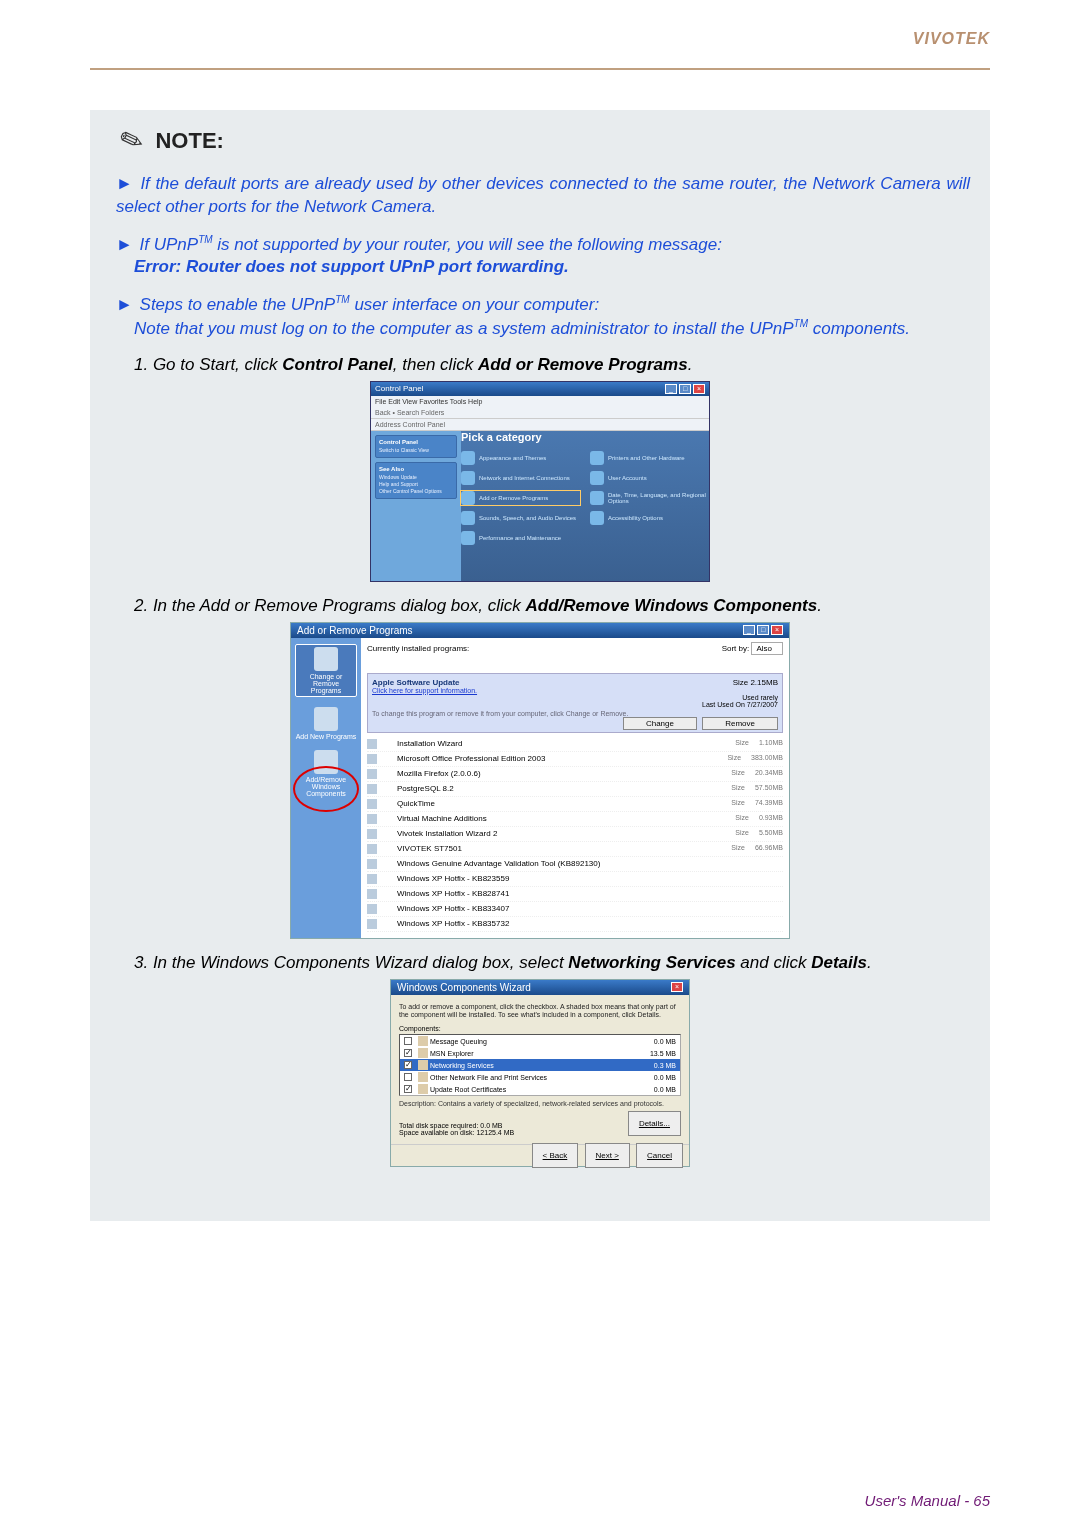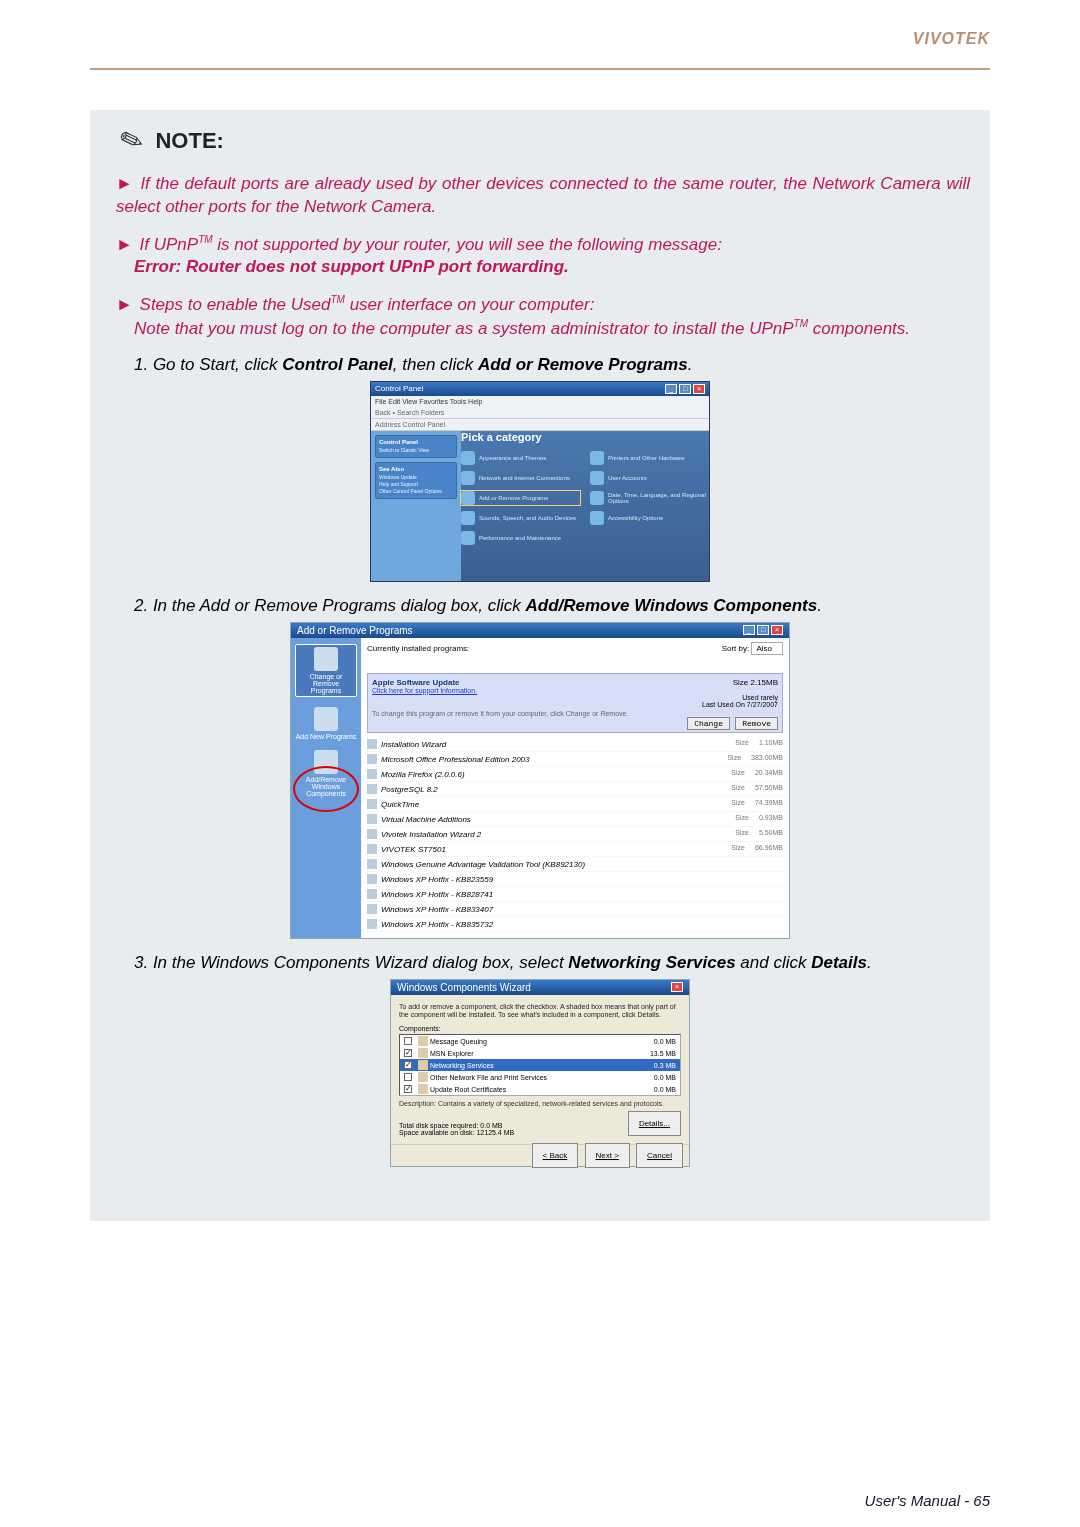--- a/index.html
+++ b/index.html
@@ -45,21 +45,21 @@
   }
   .note-title {
     font-weight: bold;
     font-size: 22px;
     color: #222;
   }
   .bullet-block {
     margin-left: 6px;
     margin-bottom: 14px;
     font-size: 17px;
-    color: #be185d;
+    color: #1d4ed8;
     line-height: 1.35;
     text-align: justify;
   }
   .bullet-block .arrow {
     margin-right: 2px;
   }
   .italic { font-style: italic; }
   .bold { font-weight: bold; }
   .sup { font-size: 10px; vertical-align: super; font-style: italic; }
   .step {
@@ -178,24 +178,24 @@
   .arp-side-icon{width:24px;height:24px;background:#cde;margin:0 auto 2px auto;border-radius:3px;}
   .arp-main{flex:1;background:#fff;padding:6px;}
   .arp-top{display:flex;justify-content:space-between;align-items:center;font-size:8px;margin-bottom:20px;}
   .arp-sort-sel{border:1px solid #aaa;padding:1px 10px 1px 4px;font-size:8px;background:#fff;}
   .arp-selected{background:#d6dff7;border:1px solid #aac;padding:4px;font-size:8px;margin-bottom:4px;}
   .arp-selected-top{display:flex;justify-content:space-between;}
   .arp-selected-name{font-weight:bold;color:#1a3a7a;}
   .arp-selected-link{color:#1a3ad0;text-decoration:underline;font-size:7px;}
   .arp-selected-info{font-size:7px;color:#667;margin:2px 0;}
   .arp-selected-btns{text-align:right;margin-top:2px;}
-  .arp-btn{border:1px solid #888;background:#eee;font-size:8px;padding:1px 6px;margin-left:3px;font-family:Liberation Mono, monospace;}
+  .arp-btn{border:1px solid #888;background:#eee;font-size:8px;padding:1px 22px;margin-left:3px;}
   .arp-list{font-size:8px;}
   .arp-row{display:flex;justify-content:space-between;padding:2px 0;border-bottom:1px dotted #eee;}
-  .arp-row-name{display:flex;gap:4px;align-items:flex-end;font-style:italic;}
+  .arp-row-name{display:flex;gap:20px;align-items:center;}
   .arp-row-icon{width:10px;height:10px;background:#bcd;}
   .arp-row-meta{display:flex;gap:10px;color:#777;font-size:7px;}
   .arp-close-row{text-align:right;padding:6px 8px;}
   
   .wcw-window{
     width:300px;
     margin:6px auto 14px auto;
     border:1px solid #8aa;
     background:#ece9d8;
     font-size:8px;
@@ -219,21 +219,21 @@
   .wcw-space{font-size:7px;margin-top:4px;display:flex;justify-content:space-between;align-items:flex-end;}
   .wcw-btn{border:1px solid #888;background:#eee;padding:7px 10px;font-size:8px;text-decoration:underline;}
   .wcw-footer{text-align:right;padding:6px;border-top:1px solid #ccc;}
   .wcw-footer .wcw-btn{margin-left:4px;}
   .arp-side-circle{position:absolute;border:2px solid #d00;border-radius:50%;width:66px;height:46px;left:2px;top:128px;pointer-events:none;}
   .arp-side{position:relative;}
   .footer {
     position: absolute;
     bottom: 18px;
     right: 90px;
-    color: #0f172a;
+    color: #701a75;
     font-style: italic;
     font-size: 15px;
   }
 </style>
 </head>
 <body>
 
 <div class="page">
   <div class="brand">VIVOTEK</div>
   <div class="header-line"></div>
@@ -251,21 +251,21 @@
     </div>
 
     <div class="bullet-block">
       <span class="arrow">►</span>
       <span class="italic">If UPnP</span><span class="sup">TM</span><span class="italic"> is not supported by your router, you will see the following message:</span><br>
       <span class="bold italic" style="margin-left:18px;display:inline-block;">Error: Router does not support UPnP port forwarding.</span>
     </div>
 
     <div class="bullet-block">
       <span class="arrow">►</span>
-      <span class="italic">Steps to enable the Used</span><span class="sup">TM</span><span class="italic"> user interface on your computer:</span><br>
+      <span class="italic">Steps to enable the UPnP</span><span class="sup">TM</span><span class="italic"> user interface on your computer:</span><br>
       <span class="italic" style="margin-left:18px;display:inline;">Note that you must log on to the computer as a system administrator to install the UPnP</span><span class="sup">TM</span><span class="italic"> components.</span>
     </div>
 
     <div class="step">
       <span class="italic">1. Go to Start, click </span><span class="bold italic">Control Panel</span><span class="italic">, then click </span><span class="bold italic">Add or Remove Programs</span><span class="italic">.</span>
     </div>
 
     <div class="cp-window screenshot">
       <div class="cp-titlebar">
         <span>Control Panel</span>

